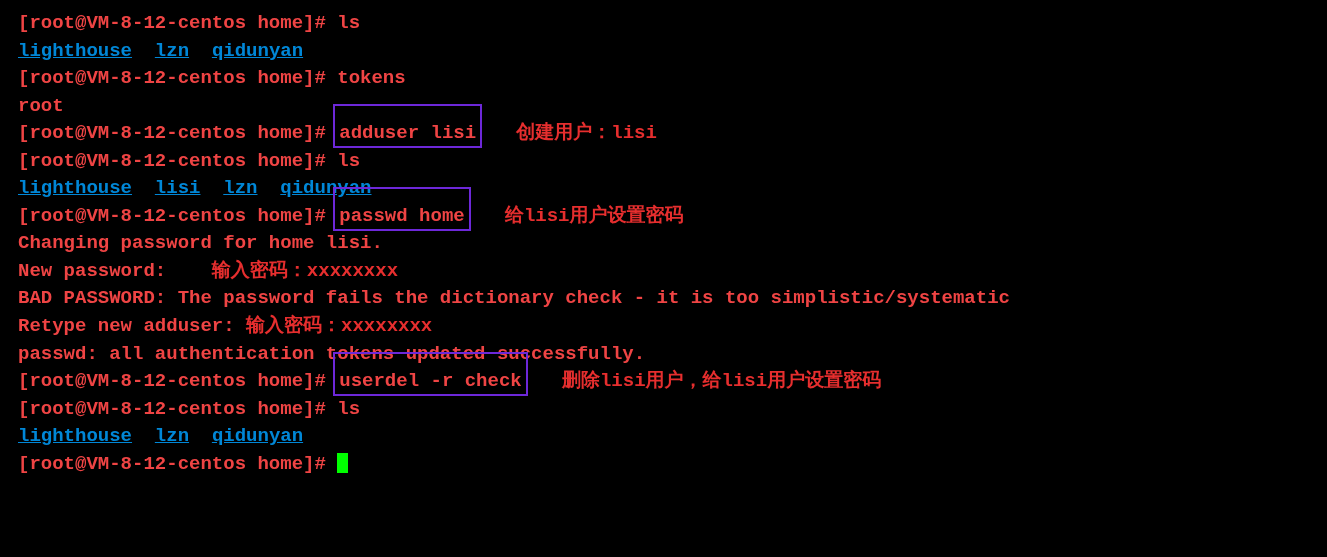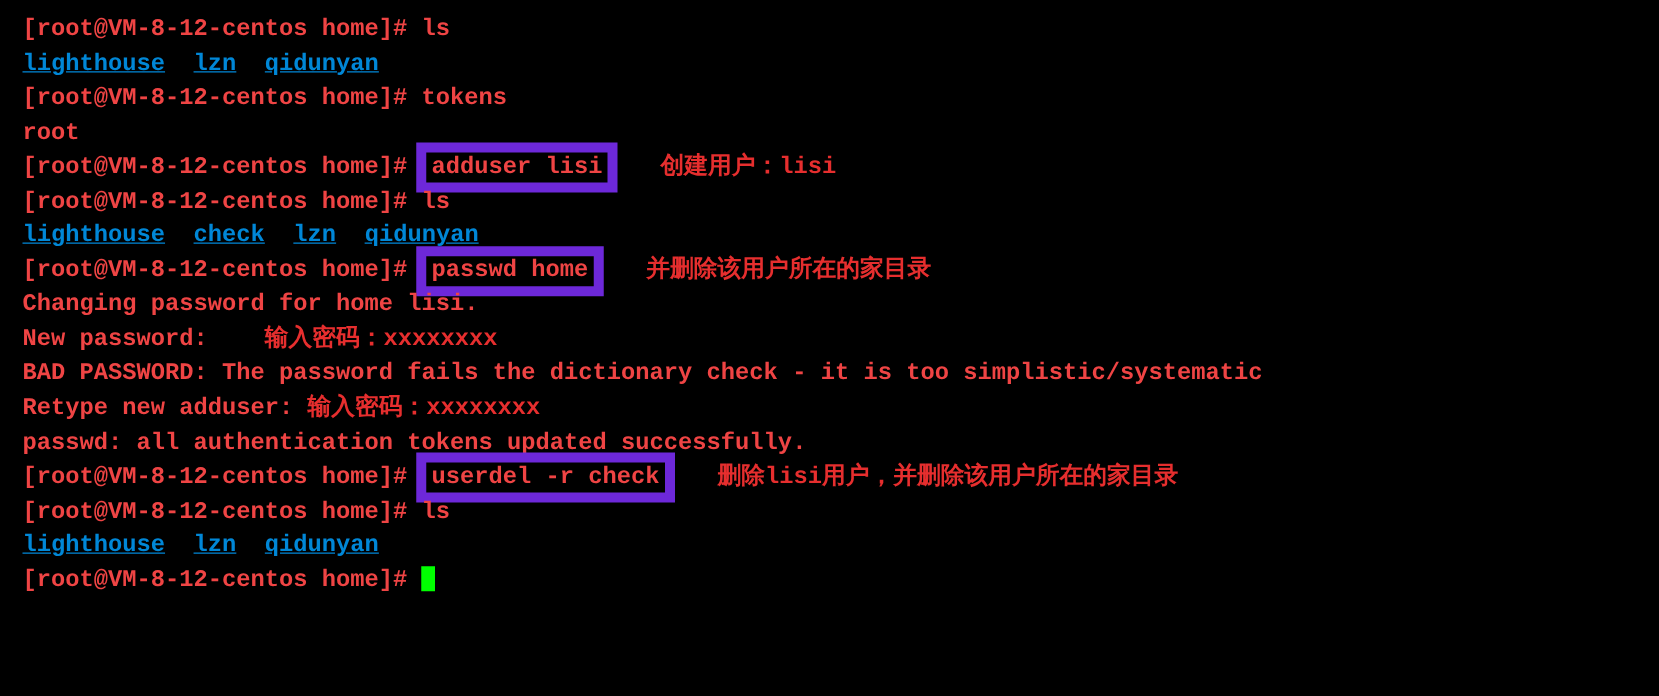--- a/index.html
+++ b/index.html
@@ -18,23 +18,23 @@
     white-space: pre;
     width: 1327px;
     box-sizing: border-box;
     min-height: 557px;
   }
   .white { color: #ef4444; }
   .cyan  { color: #0087d7; font-weight: bold; text-decoration: underline; }
   .red   { color: #e62e2e; font-weight: bold; margin-top: 42px; }
 
   .boxed {
-    border: 8px solid #6d28d9;
+    border: 2px solid #6d28d9;
     
-    padding: 0 4px 2px 4px;
+    padding: 16px 4px 2px 4px;
     margin-left: -4px;
   }
 
   .cursor {
     display: inline-block;
     width: 11px;
     height: 20px;
     background: #00ff00;
     vertical-align: text-bottom;
     margin-bottom: 2px;
@@ -42,24 +42,24 @@
 </style>
 </head>
 <body>
 
 <div class="terminal"><span class="white">[root@VM-8-12-centos home]# </span><span class="white">ls</span>
 <span class="cyan">lighthouse</span><span>  </span><span class="cyan">lzn</span><span>  </span><span class="cyan">qidunyan</span>
 <span class="white">[root@VM-8-12-centos home]# </span><span class="white">tokens</span>
 <span class="white">root</span>
 <span class="white">[root@VM-8-12-centos home]# </span><span class="white boxed">adduser lisi</span><span>   </span><span class="red">创建用户：lisi</span>
 <span class="white">[root@VM-8-12-centos home]# </span><span class="white">ls</span>
-<span class="cyan">lighthouse</span><span>  </span><span class="cyan">check</span><span>  </span><span class="cyan">lzn</span><span>  </span><span class="cyan">qidunyan</span>
-<span class="white">[root@VM-8-12-centos home]# </span><span class="white boxed">passwd home</span><span>   </span><span class="red">并删除该用户所在的家目录</span>
+<span class="cyan">lighthouse</span><span>  </span><span class="cyan">lisi</span><span>  </span><span class="cyan">lzn</span><span>  </span><span class="cyan">qidunyan</span>
+<span class="white">[root@VM-8-12-centos home]# </span><span class="white boxed">passwd home</span><span>   </span><span class="red">给lisi用户设置密码</span>
 <span class="white">Changing password for home lisi.</span>
 <span class="white">New password: </span><span>   </span><span class="red">输入密码：xxxxxxxx</span>
 <span class="white">BAD PASSWORD: The password fails the dictionary check - it is too simplistic/systematic</span>
 <span class="white">Retype new adduser: </span><span class="red">输入密码：xxxxxxxx</span>
 <span class="white">passwd: all authentication tokens updated successfully.</span>
-<span class="white">[root@VM-8-12-centos home]# </span><span class="white boxed">userdel -r check</span><span>   </span><span class="red">删除lisi用户，并删除该用户所在的家目录</span>
+<span class="white">[root@VM-8-12-centos home]# </span><span class="white boxed">userdel -r check</span><span>   </span><span class="red">删除lisi用户，给lisi用户设置密码</span>
 <span class="white">[root@VM-8-12-centos home]# </span><span class="white">ls</span>
 <span class="cyan">lighthouse</span><span>  </span><span class="cyan">lzn</span><span>  </span><span class="cyan">qidunyan</span>
 <span class="white">[root@VM-8-12-centos home]# </span><span class="cursor"></span>
 </div>
 
 </body></html>

